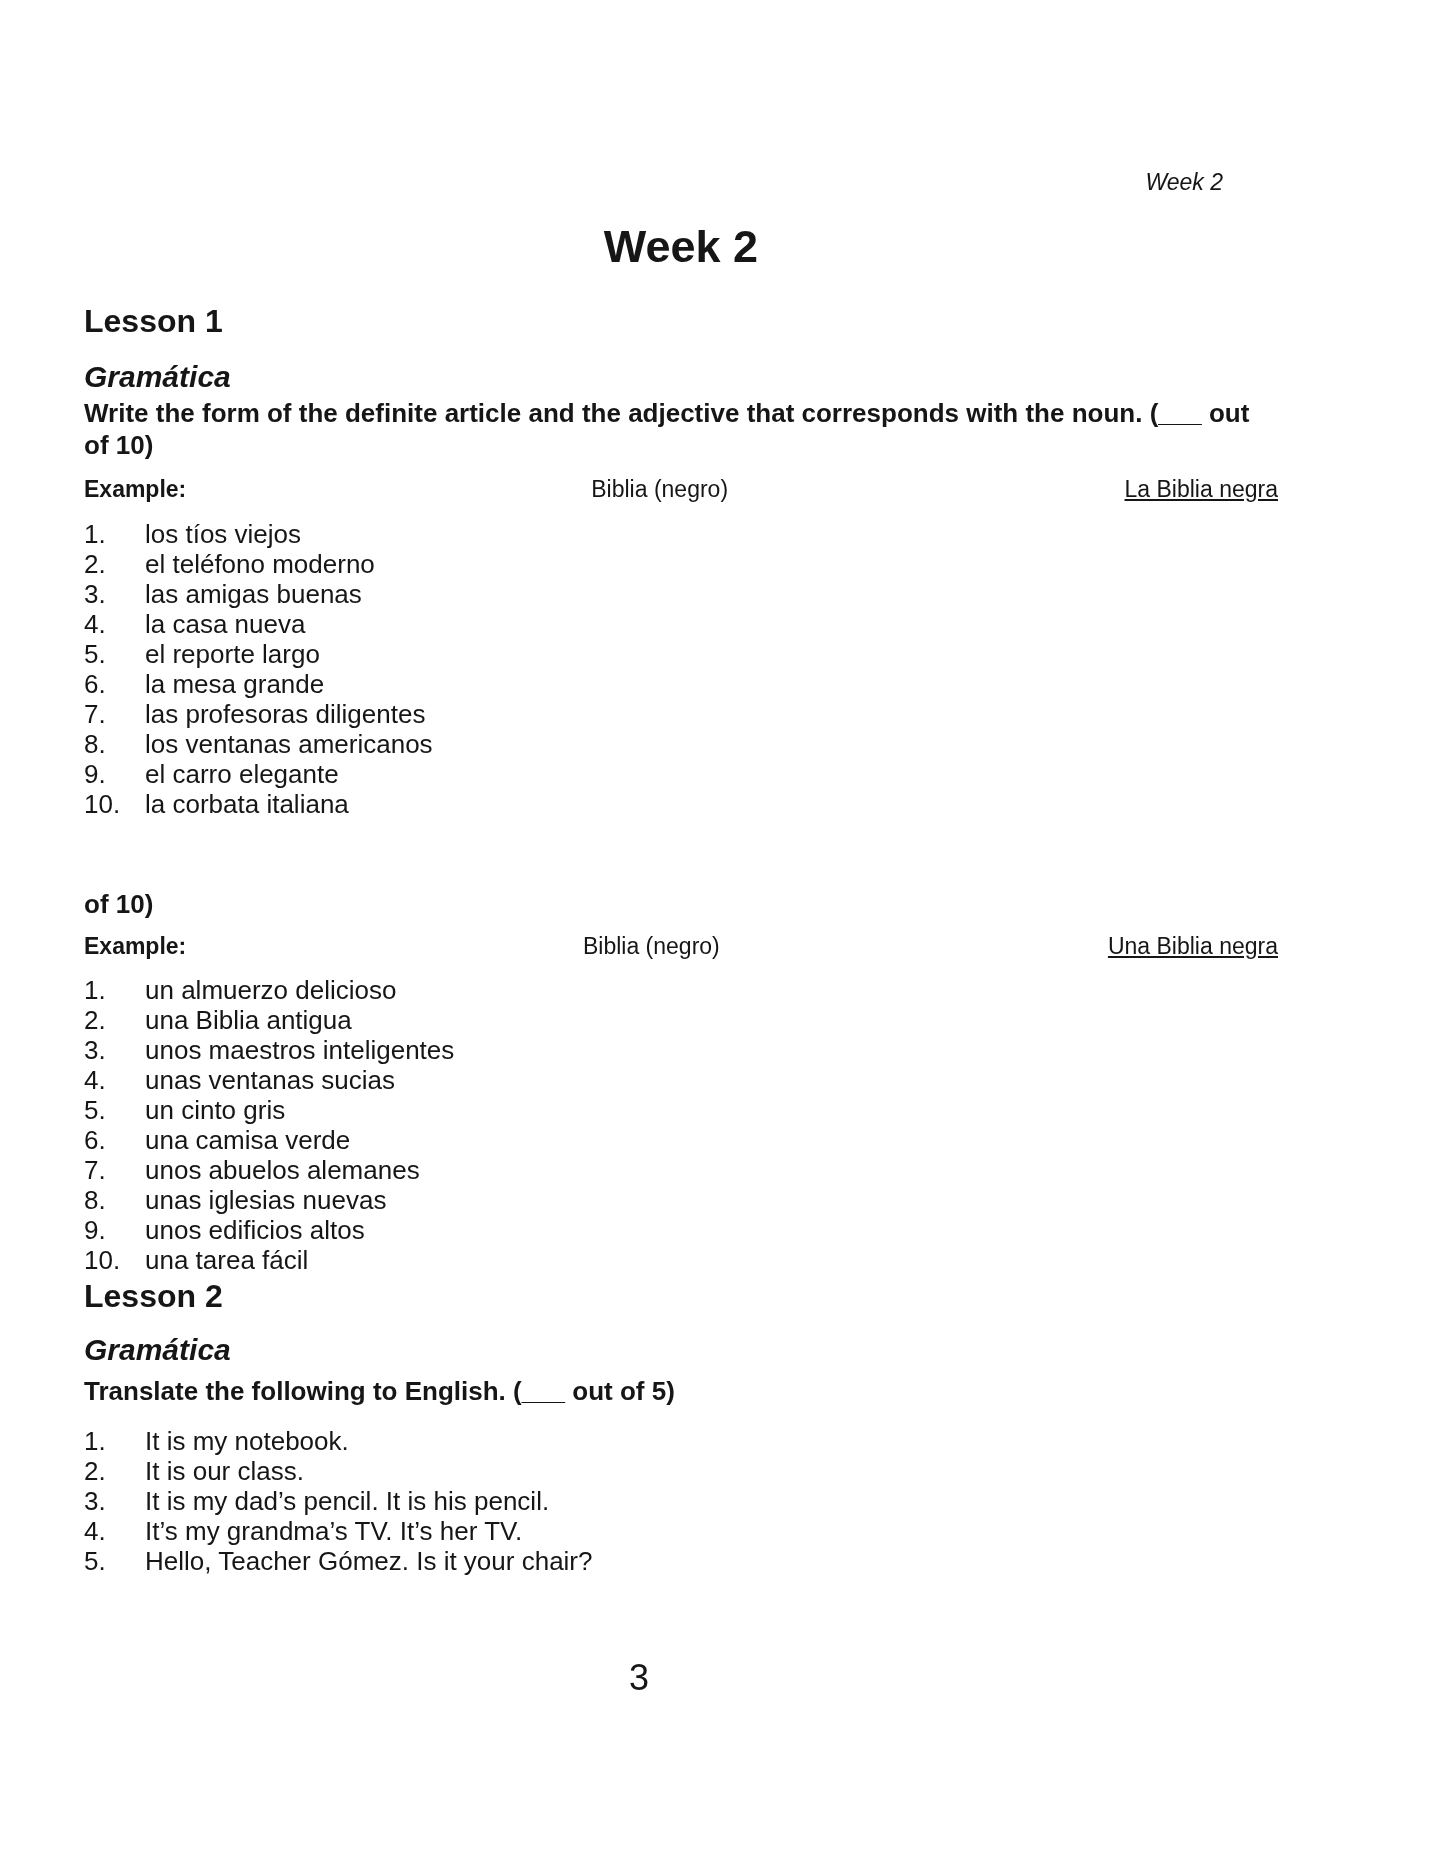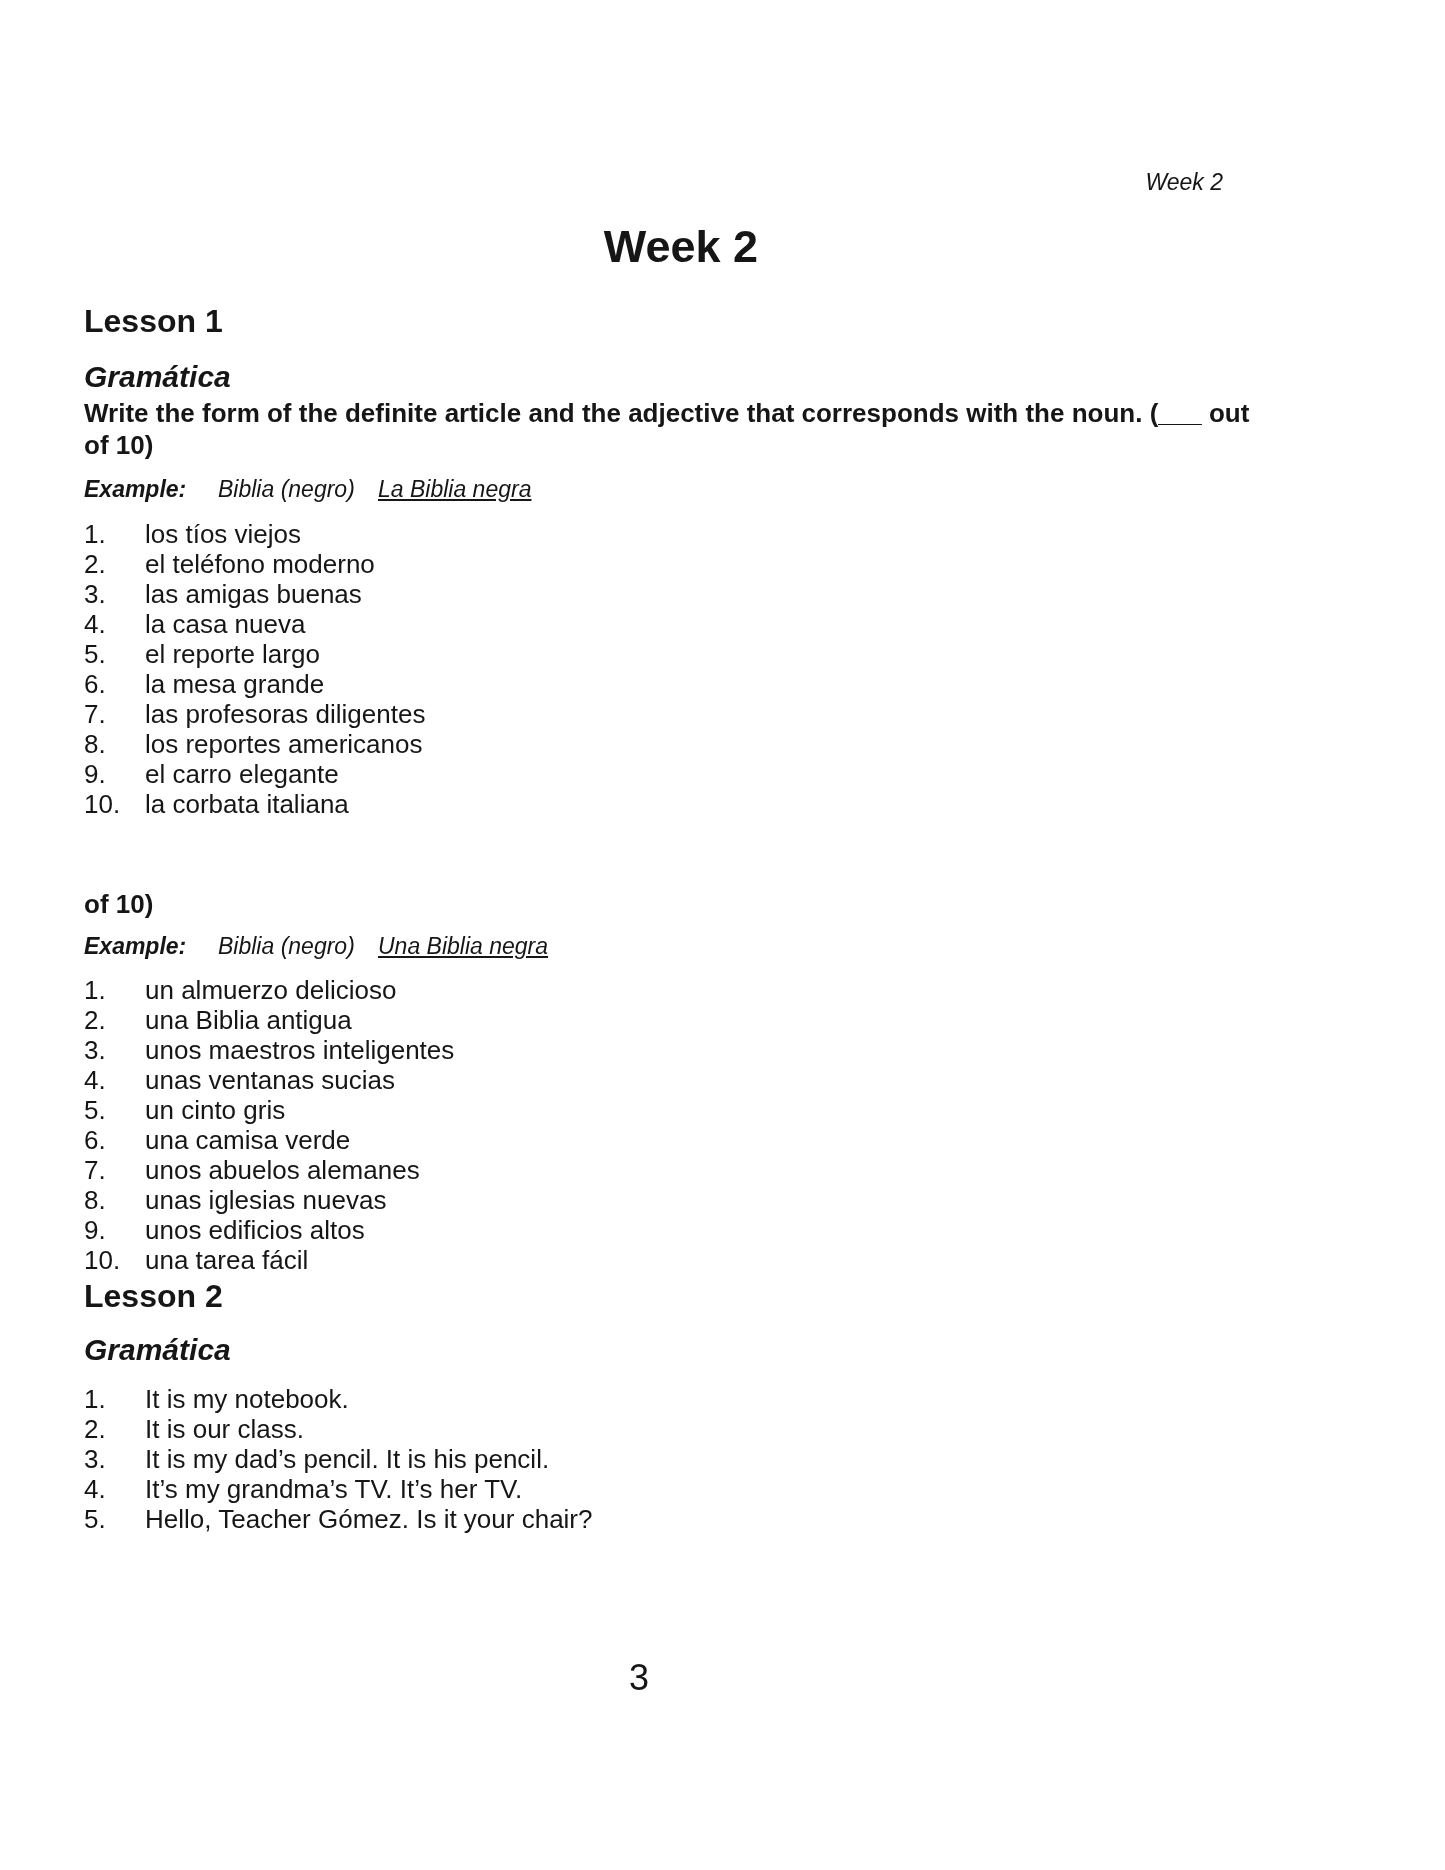--- a/index.html
+++ b/index.html
@@ -50,22 +50,22 @@
     font-size: 26px;
     font-weight: bold;
     line-height: 31.5px;
   }
   .instructions.second { margin-top: 38px; }
   .instructions.translate { margin-top: 10px; }
   .example-row {
     margin-top: 14px;
     display: flex;
     font-size: 23px;
-    font-style: italic;
     line-height: 28px;
+    justify-content: space-between;
   }
   .example-row.second { margin-top: 12px; }
   .ex-label { font-weight: bold; width: 134px; flex: 0 0 auto; }
   .ex-prompt { width: 160px; flex: 0 0 auto; }
   .ex-answer { text-decoration: underline; }
   .num-list {
     margin: 16px 0 0 0;
     padding: 0;
     list-style: none;
     font-size: 26px;
@@ -130,21 +130,21 @@
       <li>
         <span class="num">6.</span>
         <span class="txt">la mesa grande</span>
       </li>
       <li>
         <span class="num">7.</span>
         <span class="txt">las profesoras diligentes</span>
       </li>
       <li>
         <span class="num">8.</span>
-        <span class="txt">los reportes americanos</span>
+        <span class="txt">los ventanas americanos</span>
       </li>
       <li>
         <span class="num">9.</span>
         <span class="txt">el carro elegante</span>
       </li>
       <li>
         <span class="num">10.</span>
         <span class="txt">la corbata italiana</span>
       </li>
     </ol>
@@ -197,20 +197,21 @@
       <li>
         <span class="num">10.</span>
         <span class="txt">una tarea fácil</span>
       </li>
     </ol>
 
   <div class="lesson-heading second">Lesson 2</div>
 
   <div class="section-heading second">Gramática</div>
 
+  <p class="instructions translate">Translate the following to English. (___ out of 5)</p>
 
   <ol class="num-list translate">
       <li>
         <span class="num">1.</span>
         <span class="txt">It is my notebook.</span>
       </li>
       <li>
         <span class="num">2.</span>
         <span class="txt">It is our class.</span>
       </li>

